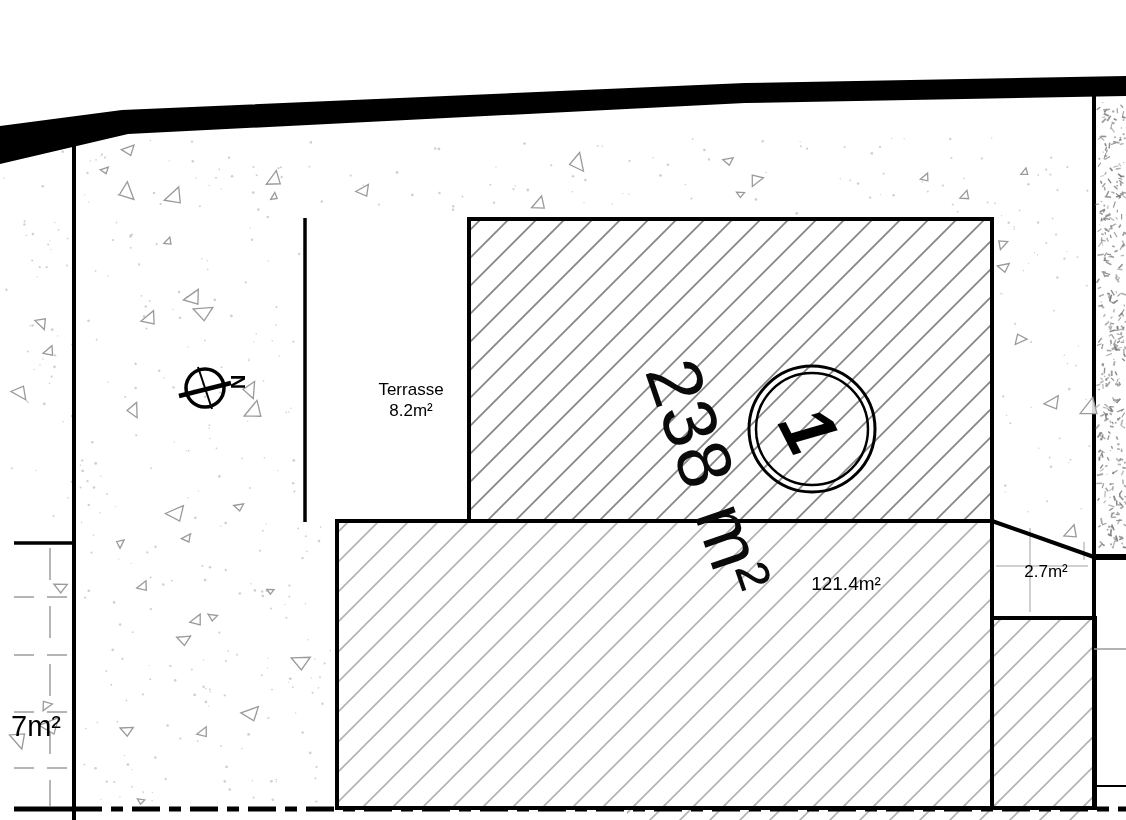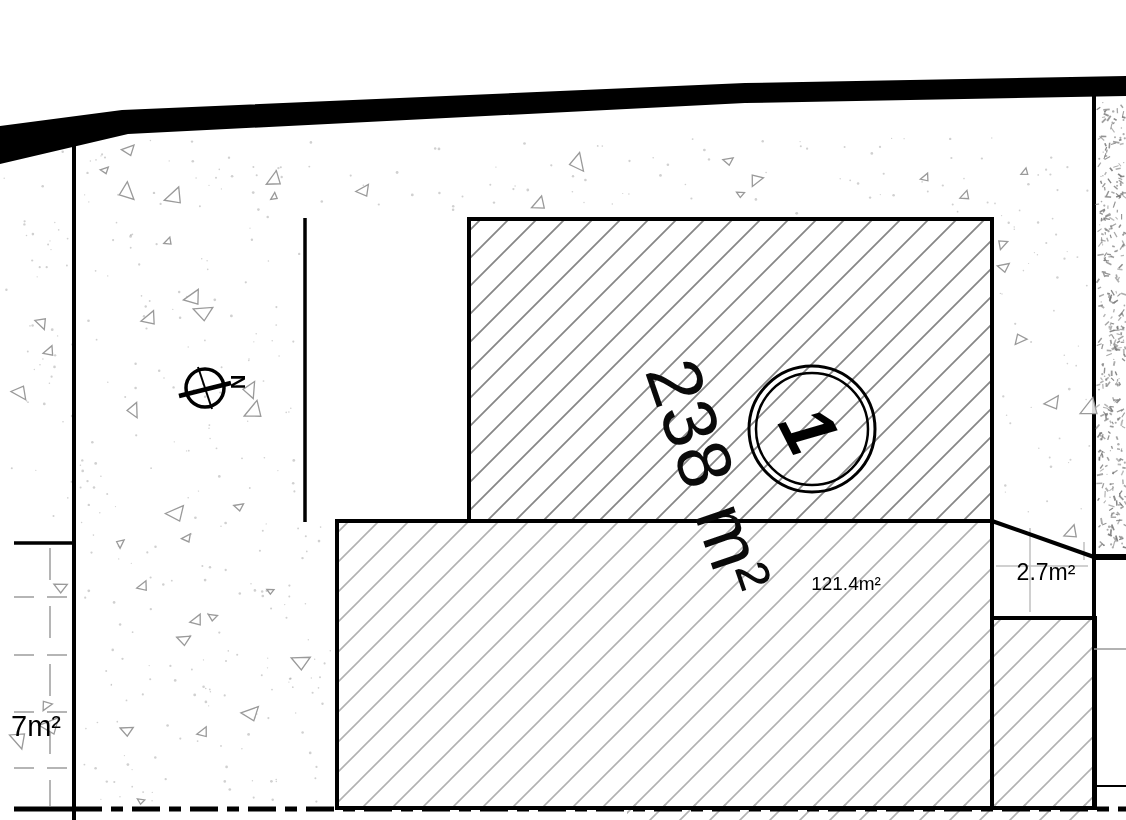--- a/index.html
+++ b/index.html
@@ -12,21 +12,21 @@
   .lbl-terrace{left:352px;top:379px;width:118px;text-align:center;font-size:17px;line-height:21px;}
   .lbl-parcel{
     left:709px;top:477px;font-size:76px;letter-spacing:1px;
     transform:translate(-50%,-50%) rotate(71deg);color:#0a0a0a;
   }
   .lbl-lot{
     left:809px;top:430px;font-size:74px;font-style:italic;font-weight:700;
     transform:translate(-50%,-50%) rotate(63deg);
   }
   .lbl-building{left:846px;top:584px;font-size:19px;transform:translate(-50%,-50%);}
-  .lbl-side{left:1046px;top:572px;font-size:23px;transform:translate(-50%,-50%);}
+  .lbl-side{left:1046px;top:572px;font-size:17px;transform:translate(-50%,-50%);}
   .lbl-left{left:11px;top:726px;font-size:29px;transform:translate(0,-50%);}
   .lbl-north{
     left:237px;top:382px;font-size:20px;font-weight:700;
     transform:translate(-50%,-50%) rotate(90deg);
   }
 </style>
 </head>
 <body>
 
 <div class="plan">
@@ -918,19 +918,23 @@
       <line x1="198" y1="367" x2="212" y2="409" stroke-width="2"></line>
       <line x1="179" y1="396" x2="231" y2="383" stroke-width="4.5"></line>
     </g>
 
     <g stroke="#000" fill="none">
       <circle cx="812" cy="429" r="63" stroke-width="3"></circle>
       <circle cx="812" cy="429" r="56" stroke-width="2.5"></circle>
     </g>
   </svg>
 
+  <div class="label lbl-terrace">
+    <div>Terrasse</div>
+    <div>8.2m²</div>
+  </div>
   <div class="label lbl-parcel">238 m²</div>
   <div class="label lbl-lot">1</div>
   <div class="label lbl-building">121.4m²</div>
   <div class="label lbl-side">2.7m²</div>
   <div class="label lbl-left">7m²</div>
   <div class="label lbl-north">N</div>
 </div>
 
 </body></html>

